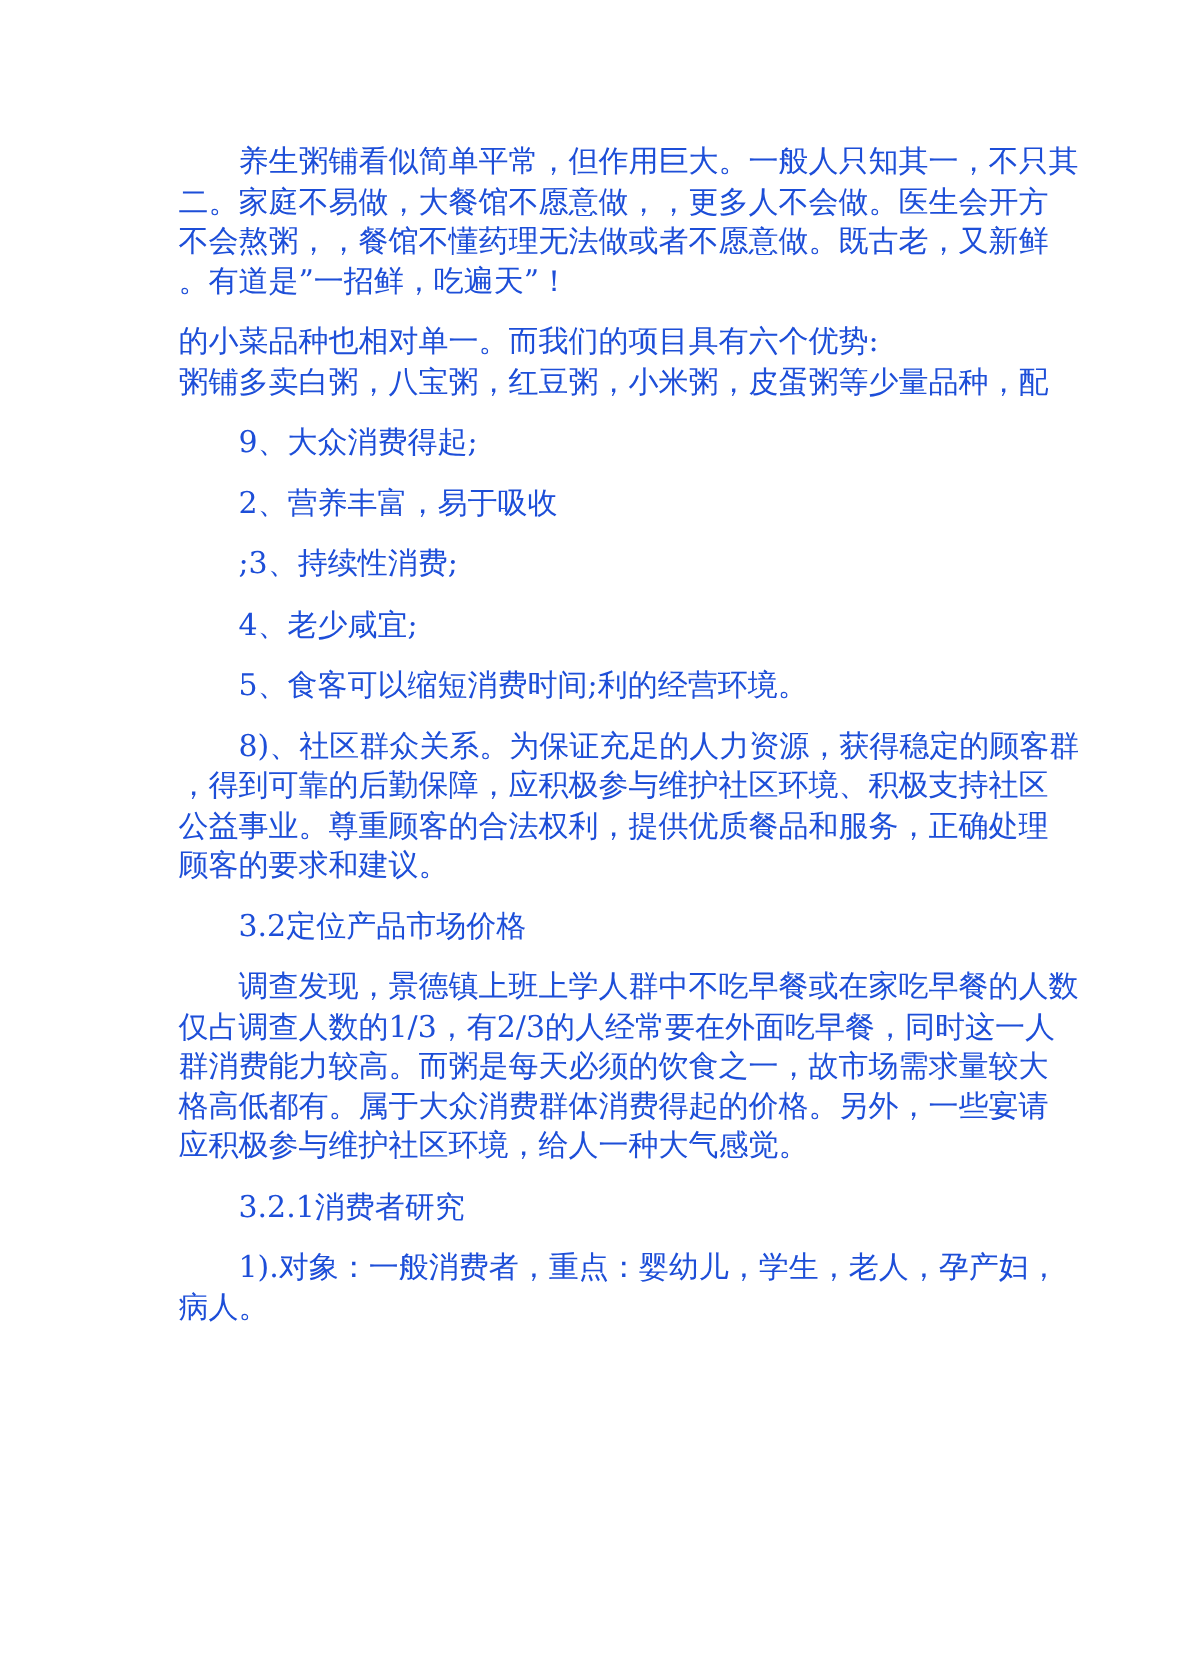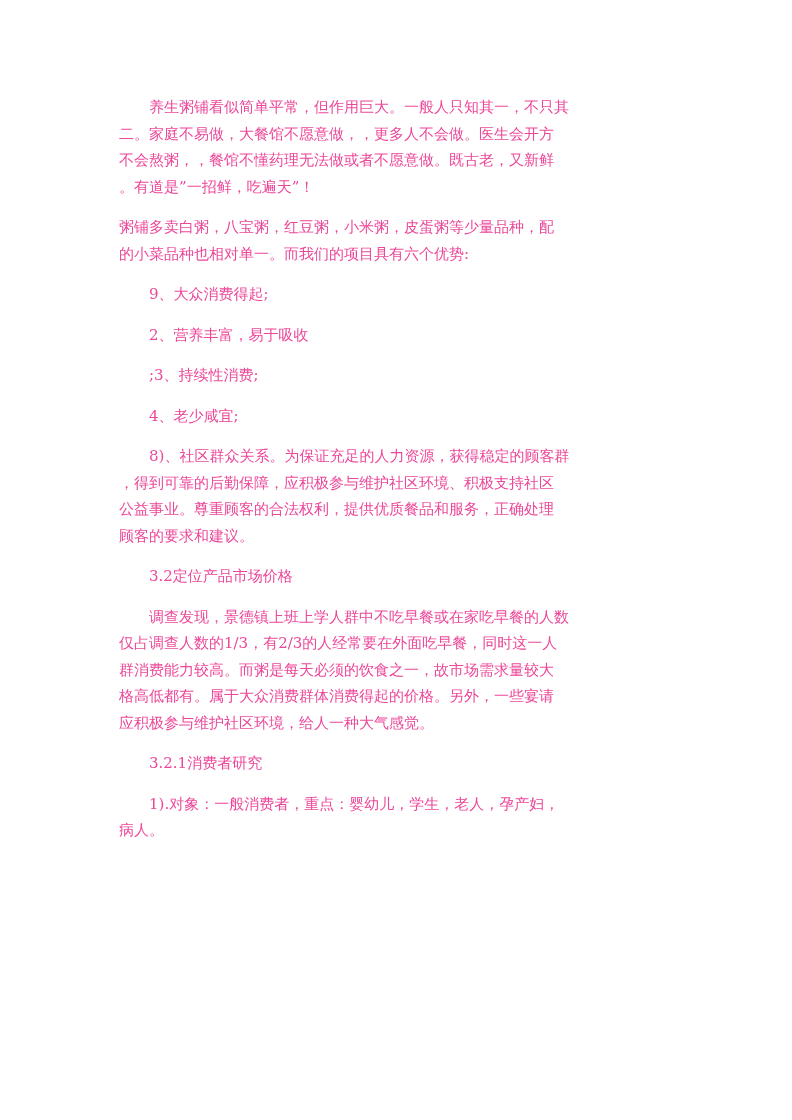--- a/index.html
+++ b/index.html
@@ -3,22 +3,22 @@
 <meta charset="utf-8">
 <style>
   html, body { margin: 0; padding: 0; background: #ffffff; }
   body { width: 792px; height: 1120px; position: relative; overflow: hidden; }
   .page {
     position: absolute;
     left: 119px;
     top: 94px;
     width: 556px;
     font-family: "DejaVu Serif", "Liberation Serif", serif;
-    font-size: 15px;
-    color: #ec4899;
+    font-size: 20px;
+    color: #1d4ed8;
   }
   .para {
     margin: 0 0 14px 0;
     line-height: 26.5px;
     text-align: justify;
     text-indent: 2em;
     word-break: break-all;
   }
   .heading, .item {
     margin: 0 0 14px 0;
@@ -36,28 +36,29 @@
 
   <div class="para" style="text-indent:0">
     <span class="line first">养生粥铺看似简单平常，但作用巨大。一般人只知其一，不只其</span>
     <span class="line">二。家庭不易做，大餐馆不愿意做，，更多人不会做。医生会开方</span>
     <span class="line">不会熬粥，，餐馆不懂药理无法做或者不愿意做。既古老，又新鲜</span>
     <span class="line">。有道是”一招鲜，吃遍天”！</span>
   </div>
 
 
   <div class="para" style="text-indent:0">
+    <span class="line">的小菜品种也相对单一。而我们的项目具有六个优势:</span>
     <span class="line">粥铺多卖白粥，八宝粥，红豆粥，小米粥，皮蛋粥等少量品种，配</span>
-    <span class="line">的小菜品种也相对单一。而我们的项目具有六个优势:</span>
   </div>
 
   <div class="item">9、大众消费得起;</div>
   <div class="item">2、营养丰富，易于吸收</div>
   <div class="item">;3、持续性消费;</div>
   <div class="item">4、老少咸宜;</div>
+  <div class="item">5、食客可以缩短消费时间;利的经营环境。</div>
 
   <div class="para" style="text-indent:0">
     <span class="line first">8)、社区群众关系。为保证充足的人力资源，获得稳定的顾客群</span>
     <span class="line">，得到可靠的后勤保障，应积极参与维护社区环境、积极支持社区</span>
     <span class="line">公益事业。尊重顾客的合法权利，提供优质餐品和服务，正确处理</span>
     <span class="line">顾客的要求和建议。</span>
   </div>
 
   <div class="heading">3.2定位产品市场价格</div>
 

